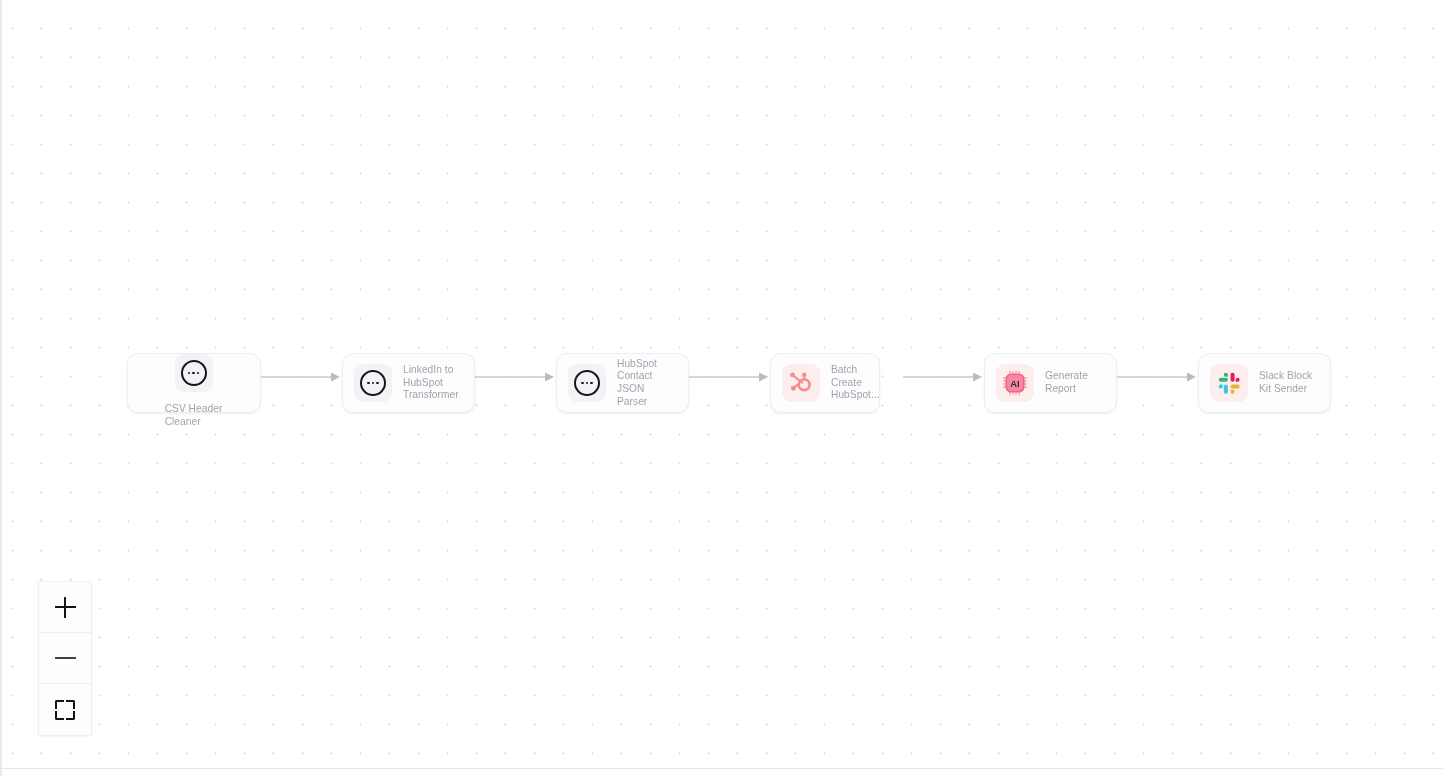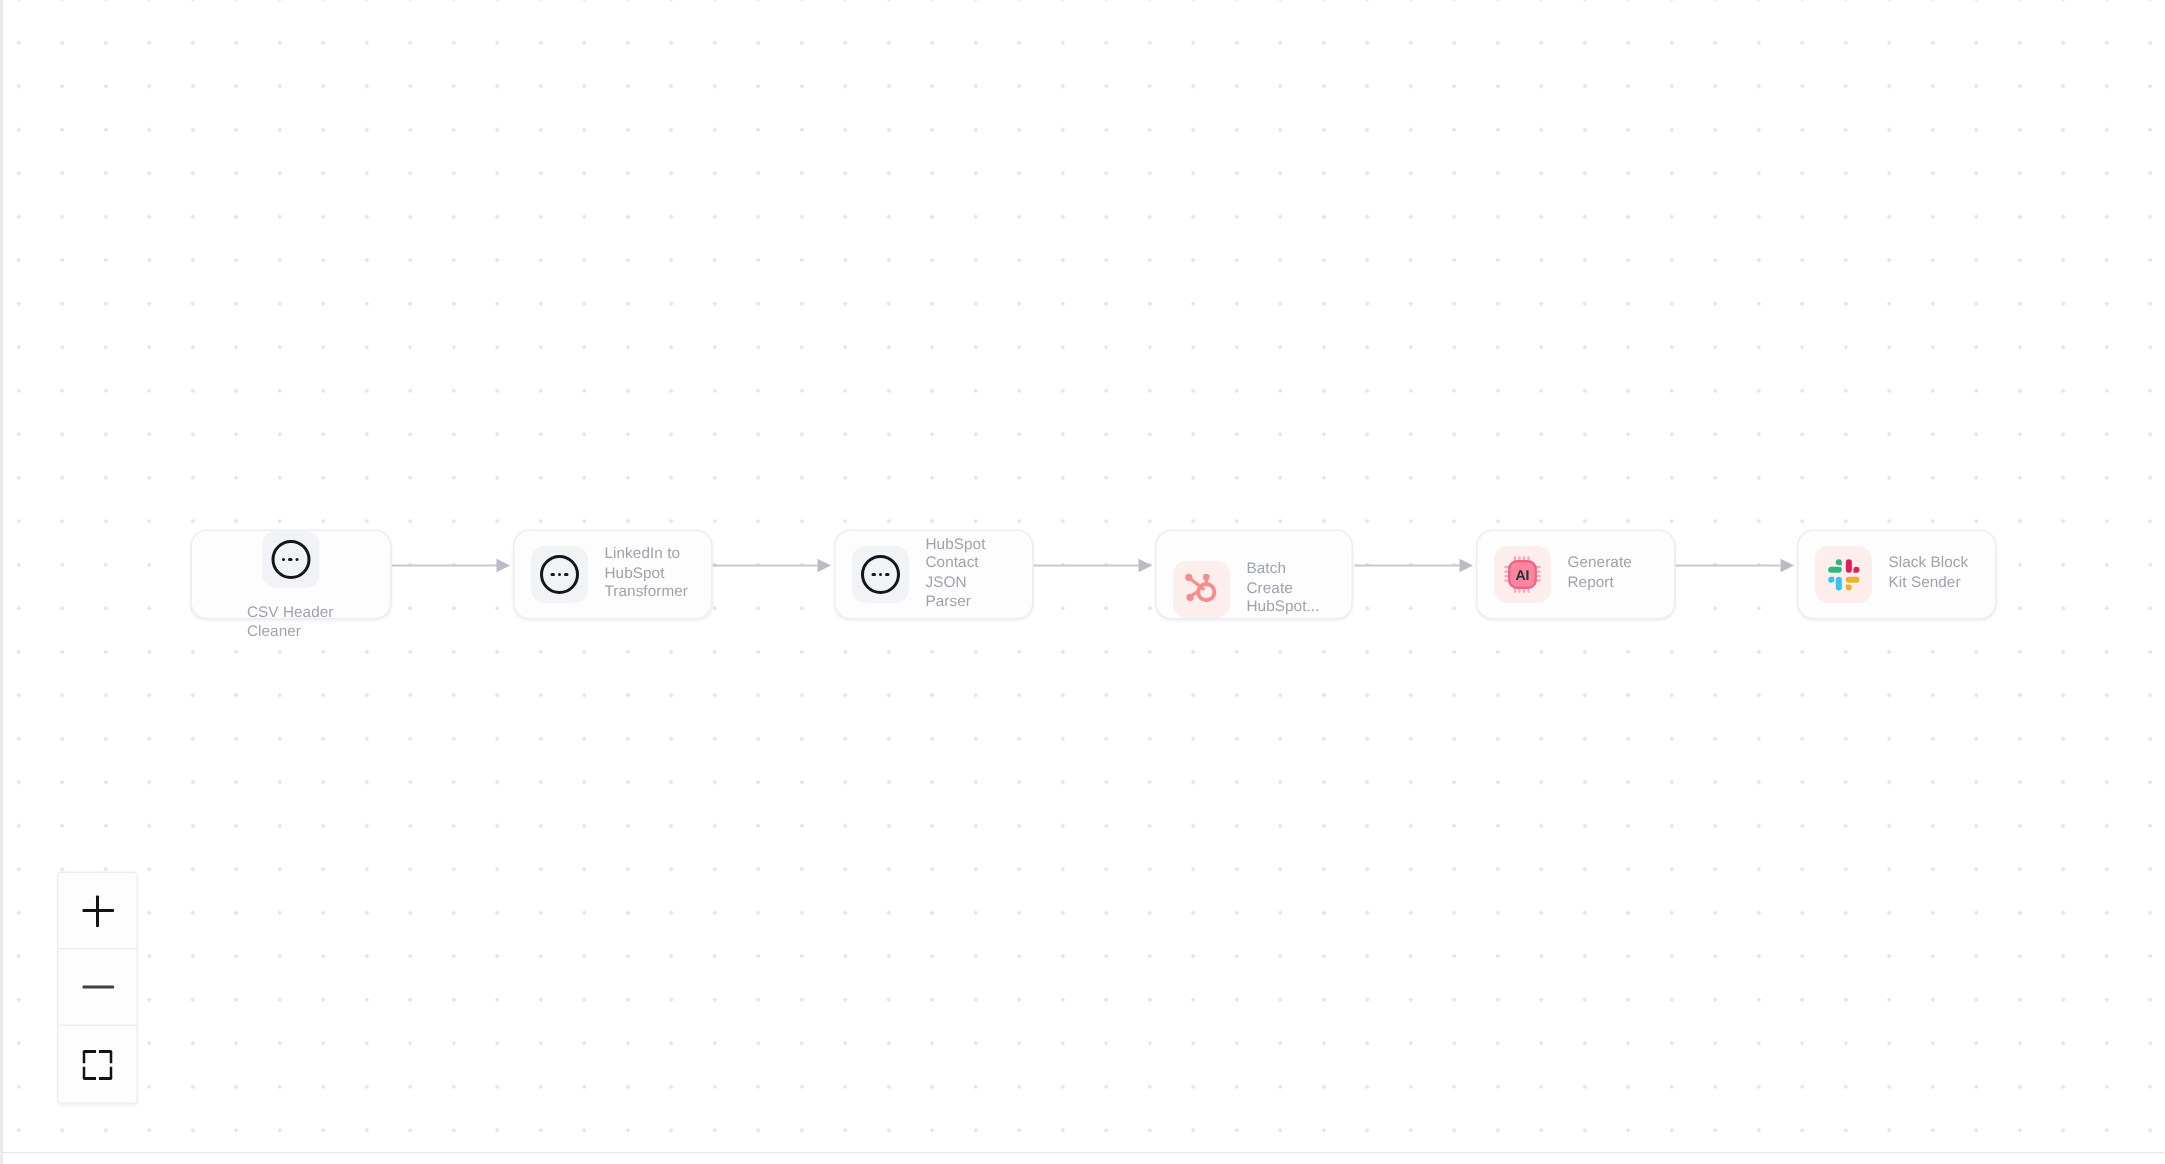--- a/index.html
+++ b/index.html
@@ -254,21 +254,21 @@
           <i></i>
             <i></i>
             <i></i>
         </div>
       </div>
       <div class="node-label">HubSpot
 Contact
 JSON Parser</div>
     </div>
 
-    <div class="node" style="left:768px; top:353px; width:132px; height:60px;align-items:flex-end;">
+    <div class="node" style="left:768px; top:353px; width:110px; height:60px;">
       <div class="node-icon-box tint-pink">
         <svg width="25" height="25" viewBox="0 0 24 24">
           <g fill="none" stroke="#f98b8b" stroke-width="2.1" stroke-linecap="round">
             <line x1="4.4" y1="4.6" x2="12.6" y2="11.2"></line>
           </g>
           <circle cx="3.4" cy="3.8" r="2.3" fill="#f98b8b"></circle>
           <circle cx="4.2" cy="16.6" r="2.3" fill="#f98b8b"></circle>
           <line x1="5.6" y1="15.1" x2="9.6" y2="12.6" stroke="#f98b8b" stroke-width="2.1" stroke-linecap="round"></line>
           <circle cx="14.6" cy="13.2" r="5.2" fill="none" stroke="#f98b8b" stroke-width="2.5"></circle>
           <line x1="14.6" y1="4.6" x2="14.6" y2="8.0" stroke="#f98b8b" stroke-width="2.1" stroke-linecap="round"></line>

